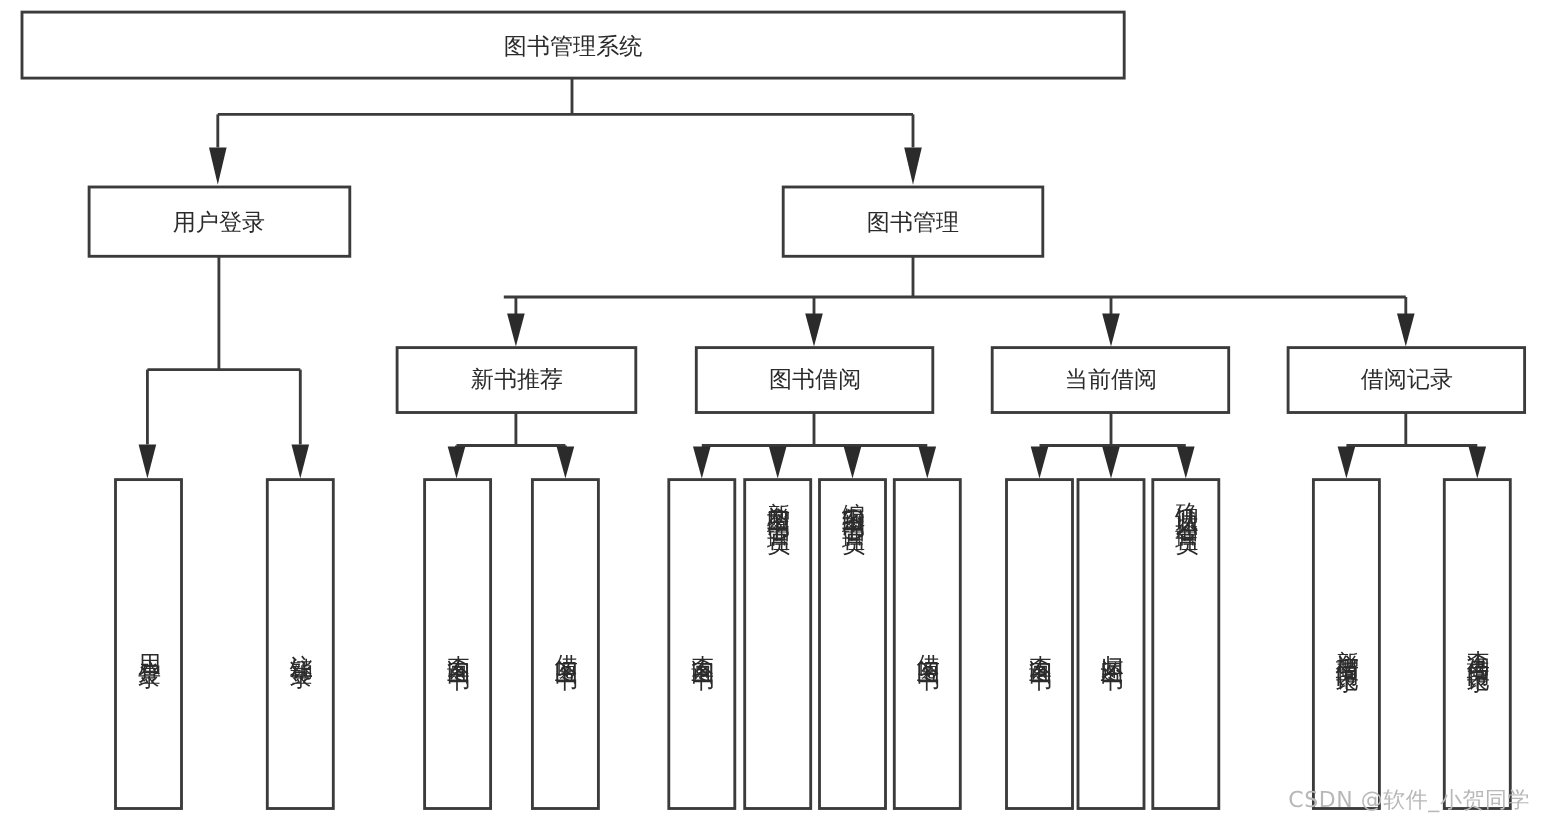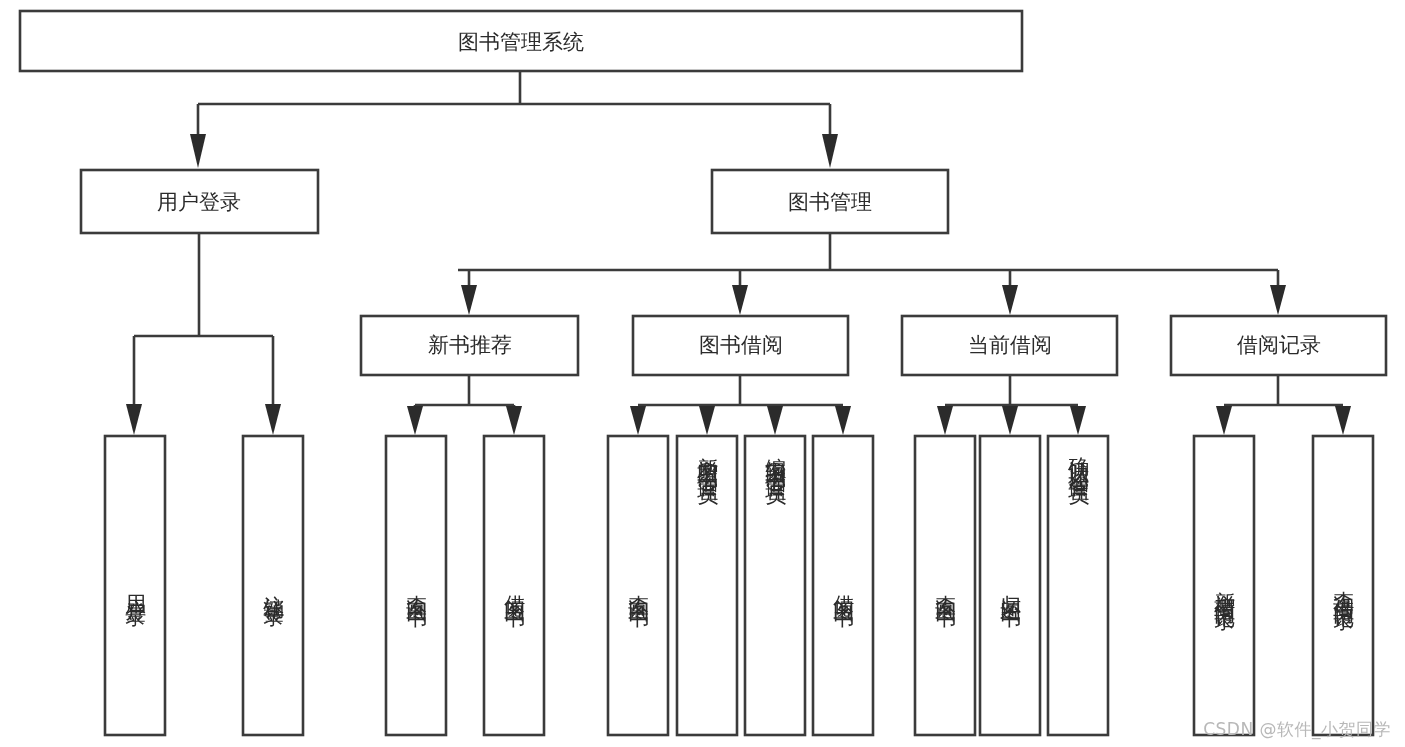--- a/index.html
+++ b/index.html
@@ -65,21 +65,21 @@
     letter-spacing: 4px;
     color: #2b2b2b;
     white-space: nowrap;
     text-align: center;
   }
   #watermark {
     position: absolute;
     right: 14px;
     bottom: 6px;
     font-family: "DejaVu Sans", "Liberation Sans", sans-serif;
-    font-size: 17px;
+    font-size: 20px;
     color: #b8b8b8;
     letter-spacing: 0.5px;
     user-select: none;
   }
 </style>
 </head>
 <body>
 
 <div id="diagram-root">
 

